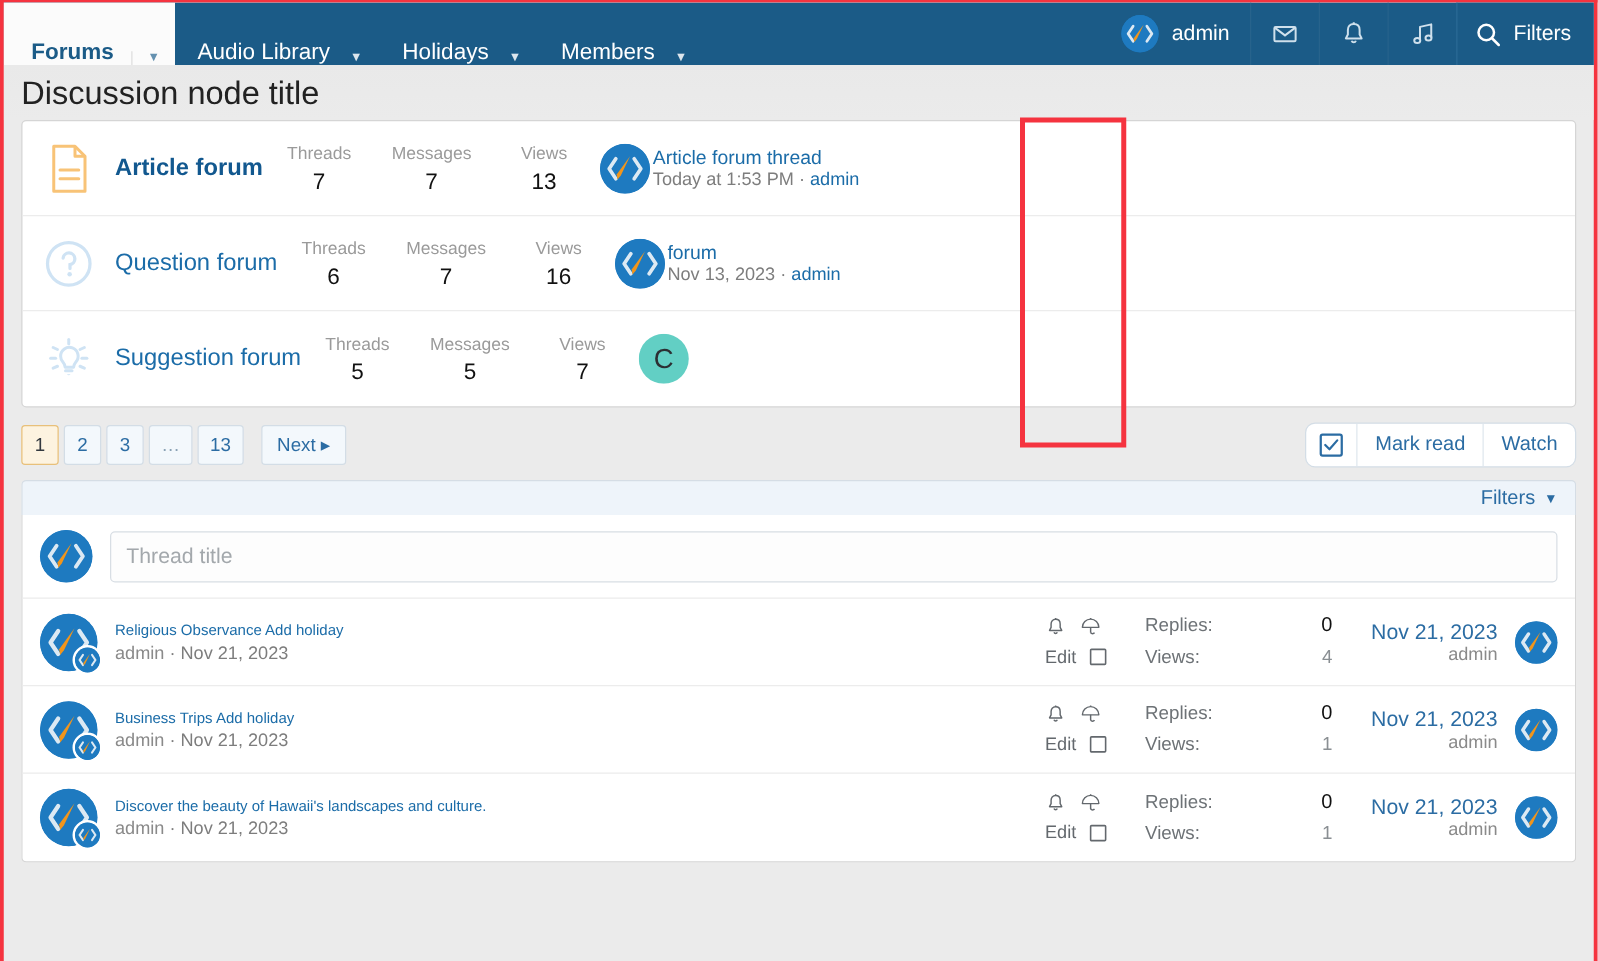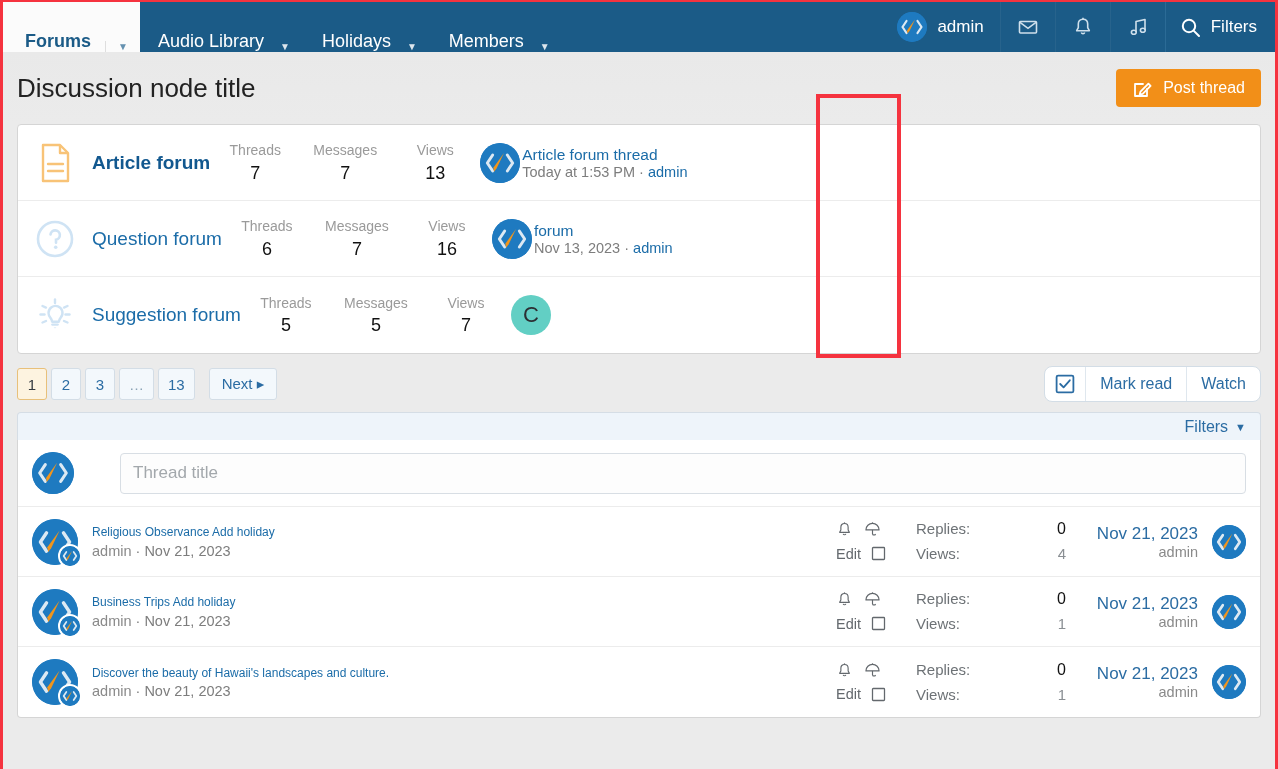--- a/index.html
+++ b/index.html
@@ -36,21 +36,21 @@
 
   .avatar {
     border-radius: 50%; background: #1e7ac0; display: inline-flex;
     align-items: center; justify-content: center; flex: none; position: relative;
     overflow: hidden;
   }
   .avatar svg { display: block; }
 
   
   .page-head {
-    height: 72px; display: flex; align-items: center;
+    height: 44px; display: flex; align-items: center;
     padding: 0 14px 0 14px;
     background: linear-gradient(#e9e9e9,#ebebeb);
   }
   .page-title { font-size: 26px; color: #222; font-weight: normal; }
   .btn-post {
     margin-left: auto; background: #f28f18; color: #fff; border: none;
     border-radius: 4px; height: 38px; padding: 0 16px; font-size: 16px;
     display: flex; align-items: center; gap: 10px; cursor: pointer;
     font-family: "Liberation Sans", sans-serif;
   }
@@ -101,21 +101,20 @@
     border-radius: 4px 4px 0 0; height: 28px; display: flex; align-items: center;
     justify-content: flex-end; padding: 0 14px;
   }
   .filters { color: #2b6ca3; font-size: 16px; cursor: pointer; display: flex; align-items: center; gap: 7px;}
   .threadblock { background: #fff; border: 1px solid #d5d5d5; border-top: none; border-radius: 0 0 4px 4px;}
   .quickrow { display: flex; align-items: center; gap: 14px; padding: 12px 14px; border-bottom: 1px solid #ececec;}
   .thread-input {
     flex: 1; height: 41px; border: 1px solid #d8dee4; border-radius: 4px;
     background: #fdfdfd; font-size: 17px; color: #333; padding: 0 12px;
     font-family: "Liberation Sans", sans-serif;
-    margin-left: 32px;
   }
   .thread-input::placeholder { color: #a3a8ac; }
 
   .threadrow { display: flex; align-items: center; min-height: 70px; border-bottom: 1px solid #ececec; padding: 8px 14px; gap: 14px;}
   .threadrow:last-child { border-bottom: none; }
   .av-stack { position: relative; width: 46px; height: 46px; flex: none; }
   .av-badge {
     position: absolute; right: -4px; bottom: -3px; width: 24px; height: 24px;
     border: 2px solid #fff; border-radius: 50%;
   }
@@ -197,27 +196,20 @@
         <circle cx="9" cy="9" r="6.2" fill="none" stroke="#ffffff" stroke-width="2"></circle>
         <line x1="13.6" y1="13.6" x2="19" y2="19" stroke="#ffffff" stroke-width="2" stroke-linecap="round"></line>
       </svg>
       <span class="lbl">Filters</span>
     </div>
   </div>
 </div>
 
 <div class="page-head">
   <h1 class="page-title">Discussion node title</h1>
-  <button class="btn-post">
-    <svg width="21" height="21" viewBox="0 0 21 21">
-      <path d="M3 6 h8 M3 6 v12 h12 v-7" fill="none" stroke="#fff" stroke-width="1.8" stroke-linecap="round" stroke-linejoin="round"></path>
-      <path d="M8.5 13.6 L16.4 5.6 L18.6 7.8 L10.7 15.8 L7.7 16.5 Z" fill="none" stroke="#fff" stroke-width="1.8" stroke-linejoin="round"></path>
-    </svg>
-    <span>Post thread</span>
-  </button>
 </div>
 
 <div class="wrap">
   <div class="block">
 
     <div class="forum-row">
       <div class="forum-icon">
         <svg width="36" height="40" viewBox="0 0 36 40">
           <path d="M6 2 h17 l8 8 v28 h-25 Z" fill="#fff" stroke="#f8c377" stroke-width="2.4" stroke-linejoin="round"></path>
           <path d="M23 2 v8 h8" fill="none" stroke="#f8c377" stroke-width="2.4" stroke-linejoin="round"></path>

